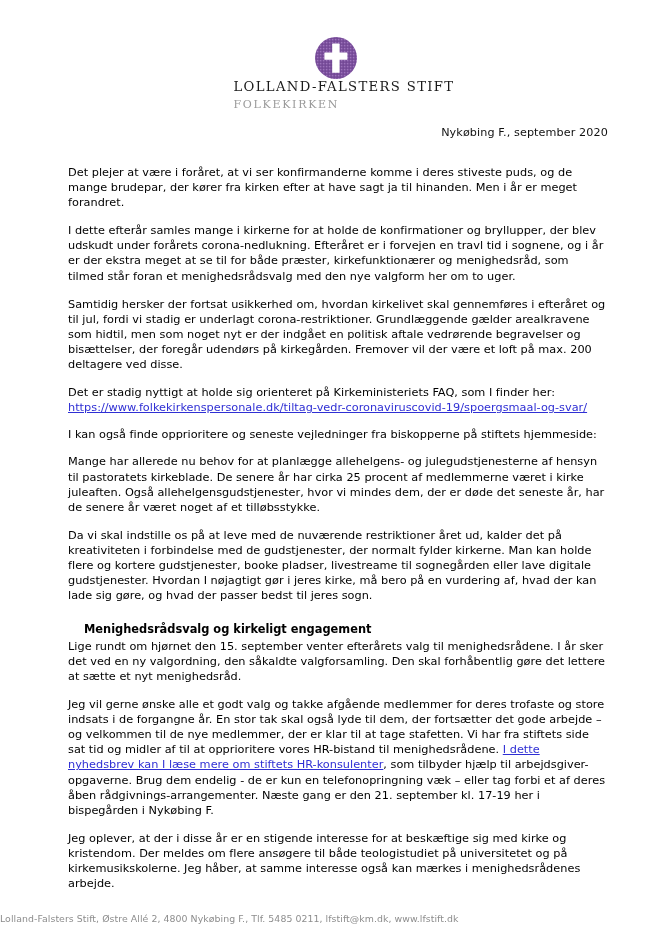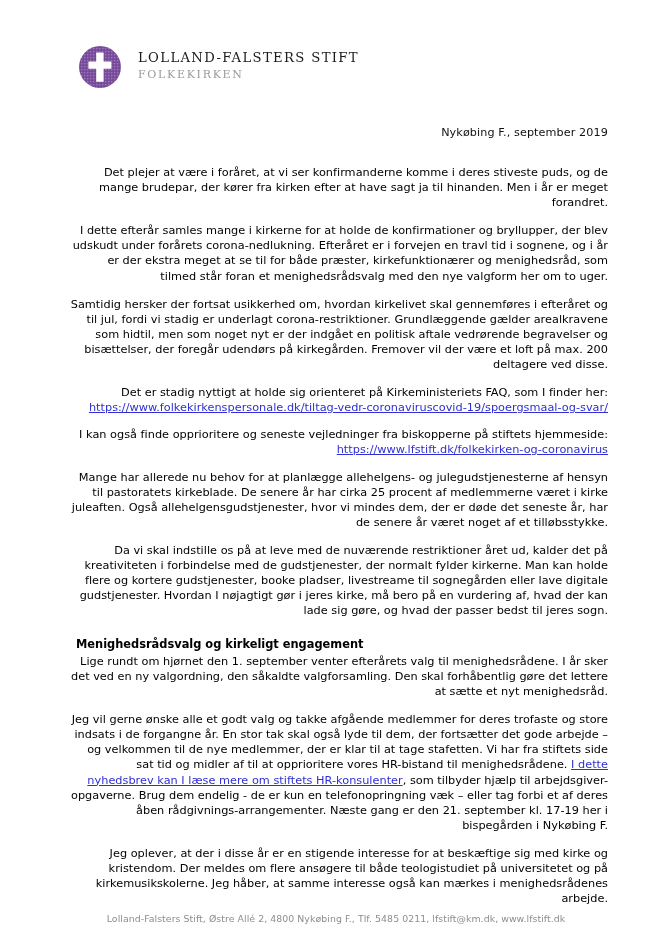--- a/index.html
+++ b/index.html
@@ -25,20 +25,21 @@
     padding: 0 62px;
   }
 
   
   .letterhead {
     display: flex;
     align-items: center;
     padding-top: 36px;
     padding-left: 16px;
     height: 62px;
+    flex-direction: column;
   }
   .emblem {
     position: relative;
     width: 44px;
     height: 44px;
     flex: 0 0 44px;
     margin-right: 16px;
   }
   .emblem svg { display: block; }
 
@@ -80,28 +81,28 @@
   .body-copy {
     margin-top: 26px;
     padding-left: 6px;
     padding-right: 2px;
   }
   .body-copy p {
     margin: 0 0 13px 0;
     font-size: 11.3px;
     line-height: 15.1px;
     color: #000000;
-    text-align: right;
+    text-align: left;
     letter-spacing: 0.01px;
   }
   .body-copy p.tight {
     margin-bottom: 12px;
   }
   .section-heading {
-    margin: 19px 0 1px 8px;
+    margin: 19px 0 1px 16px;
     font-size: 11.4px;
     line-height: 15.5px;
     font-weight: bold;
     color: #000000;
   }
   a.doclink {
     color: #2f2fd4;
     text-decoration: underline;
     word-break: break-all;
     margin-top: 33px;
@@ -110,21 +111,20 @@
     color: #2f2fd4;
     text-decoration: underline;
   }
 
   
   .footer {
     position: absolute;
     left: 0;
     right: 0;
     bottom: 26px;
-    text-align: center;
     font-size: 9.4px;
     color: #8d8d8d;
     letter-spacing: 0.05px;
   }
 </style>
 </head>
 <body>
 
 <div class="page">
 
@@ -145,47 +145,46 @@
         </defs>
         <circle cx="22" cy="22" r="21" fill="url(#speckle)" mask="url(#crossmask)"></circle>
       </svg>
     </div>
     <div class="wordmark">
       <div class="wordmark-main">LOLLAND-FALSTERS STIFT</div>
       <div class="wordmark-sub">FOLKEKIRKEN</div>
     </div>
   </div>
 
-  <div class="dateline">Nykøbing F., september 2019</div>
+  <div class="dateline">Nykøbing F., september 2020</div>
 
   <div class="body-copy">
 
     <p>Det plejer at være i foråret, at vi ser konfirmanderne komme i deres stiveste puds, og de mange brudepar, der kører fra kirken efter at have sagt ja til hinanden. Men i år er meget forandret.</p>
 
     <p>I dette efterår samles mange i kirkerne for at holde de konfirmationer og bryllupper, der blev udskudt under forårets corona-nedlukning. Efteråret er i forvejen en travl tid i sognene, og i år er der ekstra meget at se til for både præster, kirkefunktionærer og menighedsråd, som tilmed står foran et menighedsrådsvalg med den nye valgform her om to uger.</p>
 
     <p>Samtidig hersker der fortsat usikkerhed om, hvordan kirkelivet skal gennemføres i efteråret og til jul, fordi vi stadig er underlagt corona-restriktioner. Grundlæggende gælder arealkravene som hidtil, men som noget nyt er der indgået en politisk aftale vedrørende begravelser og bisættelser, der foregår udendørs på kirkegården. Fremover vil der være et loft på max. 200 deltagere ved disse.</p>
 
     <p class="tight">
       <span>Det er stadig nyttigt at holde sig orienteret på Kirkeministeriets FAQ, som I finder her:</span><br>
       <a class="doclink" href="#">https://www.folkekirkenspersonale.dk/tiltag-vedr-coronaviruscovid-19/spoergsmaal-og-svar/</a>
     </p>
 
     <p class="tight">
       <span>I kan også finde opprioritere og seneste vejledninger fra biskopperne på stiftets hjemmeside:</span><br>
-      <a class="doclink" href="#">https://www.lfstift.dk/folkekirken-og-coronavirus</a>
     </p>
 
     <p>Mange har allerede nu behov for at planlægge allehelgens- og julegudstjenesterne af hensyn til pastoratets kirkeblade. De senere år har cirka 25 procent af medlemmerne været i kirke juleaften. Også allehelgensgudstjenester, hvor vi mindes dem, der er døde det seneste år, har de senere år været noget af et tilløbsstykke.</p>
 
     <p>Da vi skal indstille os på at leve med de nuværende restriktioner året ud, kalder det på kreativiteten i forbindelse med de gudstjenester, der normalt fylder kirkerne. Man kan holde flere og kortere gudstjenester, booke pladser, livestreame til sognegården eller lave digitale gudstjenester. Hvordan I nøjagtigt gør i jeres kirke, må bero på en vurdering af, hvad der kan lade sig gøre, og hvad der passer bedst til jeres sogn.</p>
 
     <div class="section-heading">Menighedsrådsvalg og kirkeligt engagement</div>
 
-    <p>Lige rundt om hjørnet den 1. september venter efterårets valg til menighedsrådene. I år sker det ved en ny valgordning, den såkaldte valgforsamling. Den skal forhåbentlig gøre det lettere at sætte et nyt menighedsråd.</p>
+    <p>Lige rundt om hjørnet den 15. september venter efterårets valg til menighedsrådene. I år sker det ved en ny valgordning, den såkaldte valgforsamling. Den skal forhåbentlig gøre det lettere at sætte et nyt menighedsråd.</p>
 
     <p><span>Jeg vil gerne ønske alle et godt valg og takke afgående medlemmer for deres trofaste og store indsats i de forgangne år. En stor tak skal også lyde til dem, der fortsætter det gode arbejde – og velkommen til de nye medlemmer, der er klar til at tage stafetten. Vi har fra stiftets side sat tid og midler af til at opprioritere vores HR-bistand til menighedsrådene. </span><a class="inlinelink" href="#">I dette nyhedsbrev kan I læse mere om stiftets HR-konsulenter</a><span>, som tilbyder hjælp til arbejdsgiver-opgaverne. Brug dem endelig - de er kun en telefonopringning væk – eller tag forbi et af deres åben rådgivnings-arrangementer. Næste gang er den 21. september kl. 17-19 her i bispegården i Nykøbing F.</span></p>
 
     <p>Jeg oplever, at der i disse år er en stigende interesse for at beskæftige sig med kirke og kristendom. Der meldes om flere ansøgere til både teologistudiet på universitetet og på kirkemusikskolerne. Jeg håber, at samme interesse også kan mærkes i menighedsrådenes arbejde.</p>
 
   </div>
 
   <div class="footer">Lolland-Falsters Stift, Østre Allé 2, 4800 Nykøbing F., Tlf. 5485 0211, lfstift@km.dk, www.lfstift.dk</div>
 
 </div>

